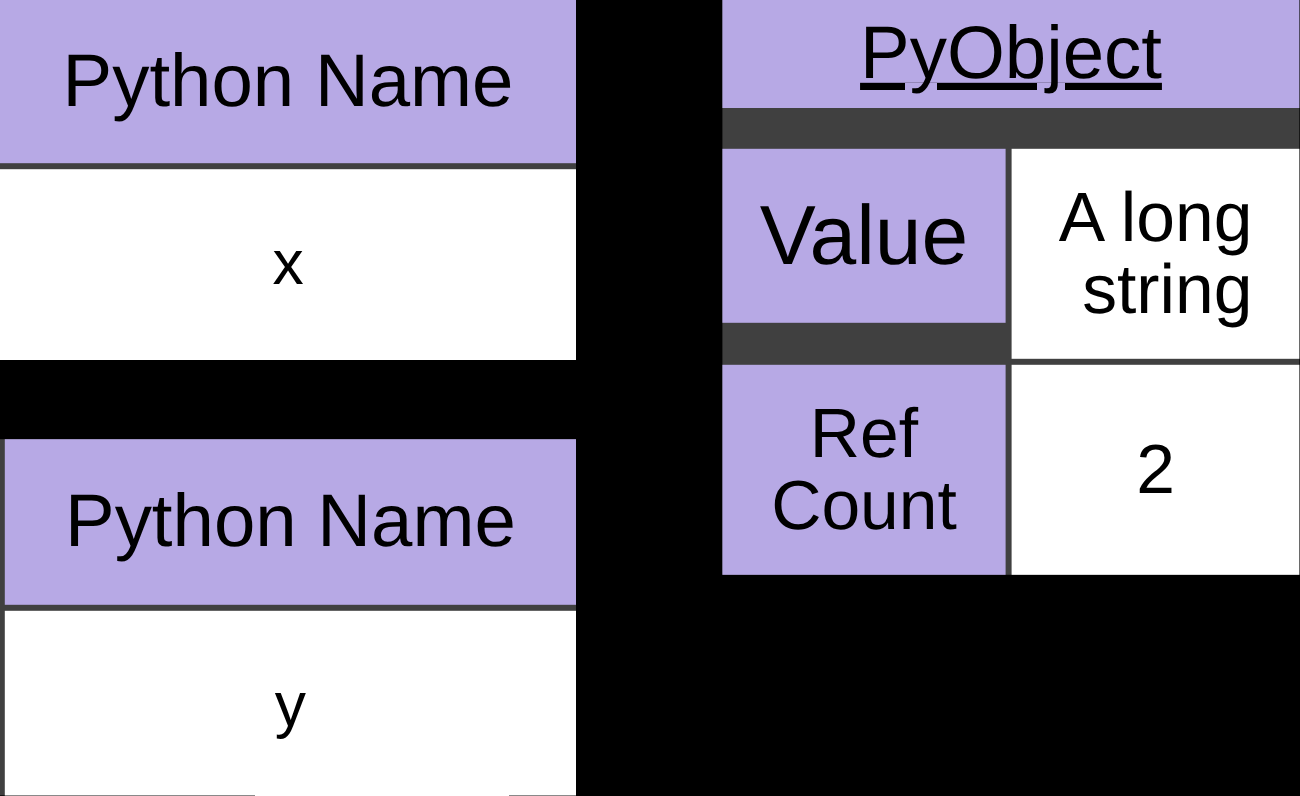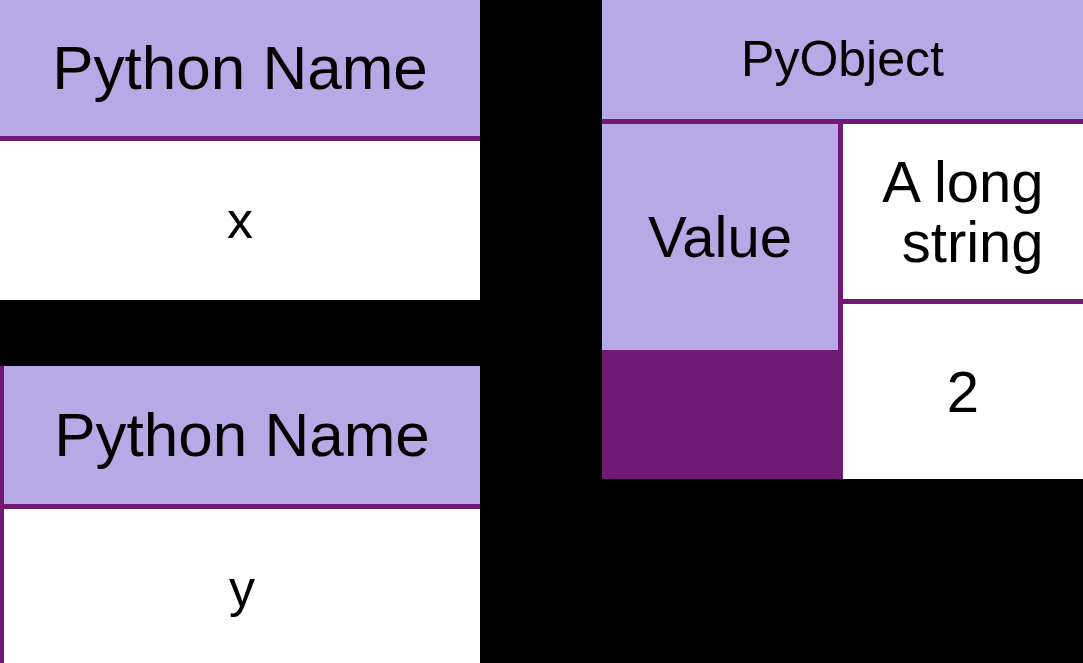--- a/index.html
+++ b/index.html
@@ -20,21 +20,21 @@
     position: absolute;
     inset: 0;
     background: #000000;
   }
 
   
   .box {
     position: absolute;
     box-sizing: border-box;
     border-collapse: collapse;
-    background: #701a75;
+    background: #404040;
   }
 
   .cell {
     position: absolute;
     box-sizing: border-box;
     display: flex;
     align-items: center;
     justify-content: center;
     text-align: center;
     color: #000000;
@@ -101,29 +101,30 @@
   #pyobject-box {
     left: 602px;
     top: 0px;
     width: 481px;
     height: 479px;
   }
   #pyobject-box .hdr {
     left: 0px;
     top: 0px;
     width: 481px;
-    height: 119px;
-    font-size: 50px;
+    height: 90px;
+    font-size: 62px;
+    text-decoration: underline;
   }
   #pyobject-box .k-value {
     left: 0px;
     top: 124px;
     width: 236px;
-    height: 226px;
-    font-size: 58px;
+    height: 145px;
+    font-size: 70px;
   }
   #pyobject-box .v-value {
     left: 241px;
     top: 124px;
     width: 842px;
     height: 175px;
     font-size: 58px;
     padding: 0 4px;
   }
   #pyobject-box .k-ref {
@@ -163,16 +164,18 @@
     <div class="cell value val">y</div>
   </div>
 
   <div class="box" id="pyobject-box">
     <div class="cell header hdr">PyObject</div>
 
     <div class="cell keycell k-value">Value</div>
     <div class="cell value v-value">A long
 string</div>
 
+    <div class="cell keycell k-ref">Ref
+Count</div>
     <div class="cell value v-ref">2</div>
   </div>
 
 </div>
 
 </body></html>

